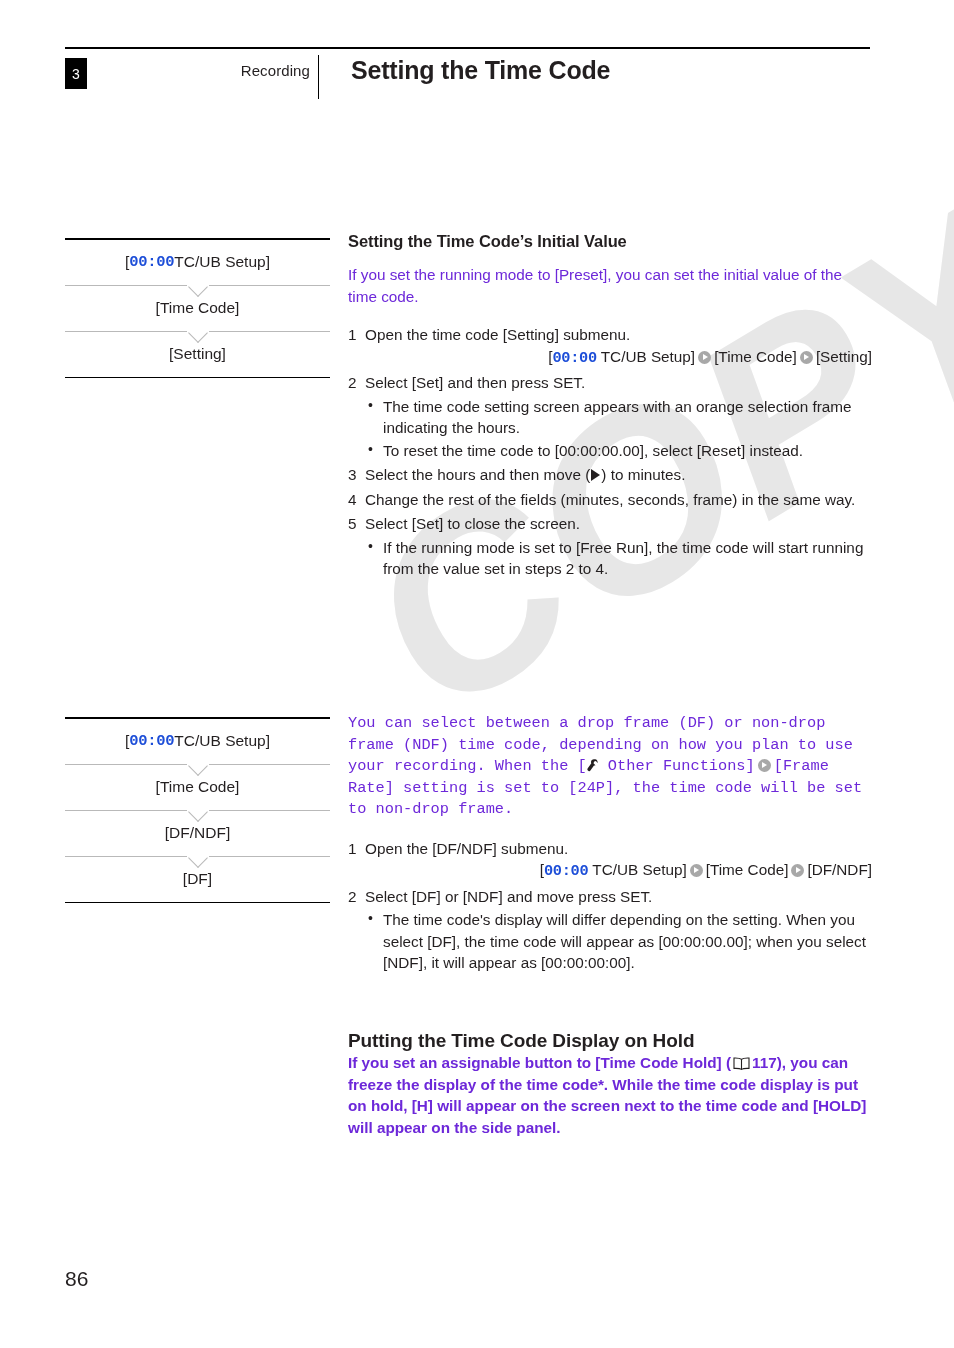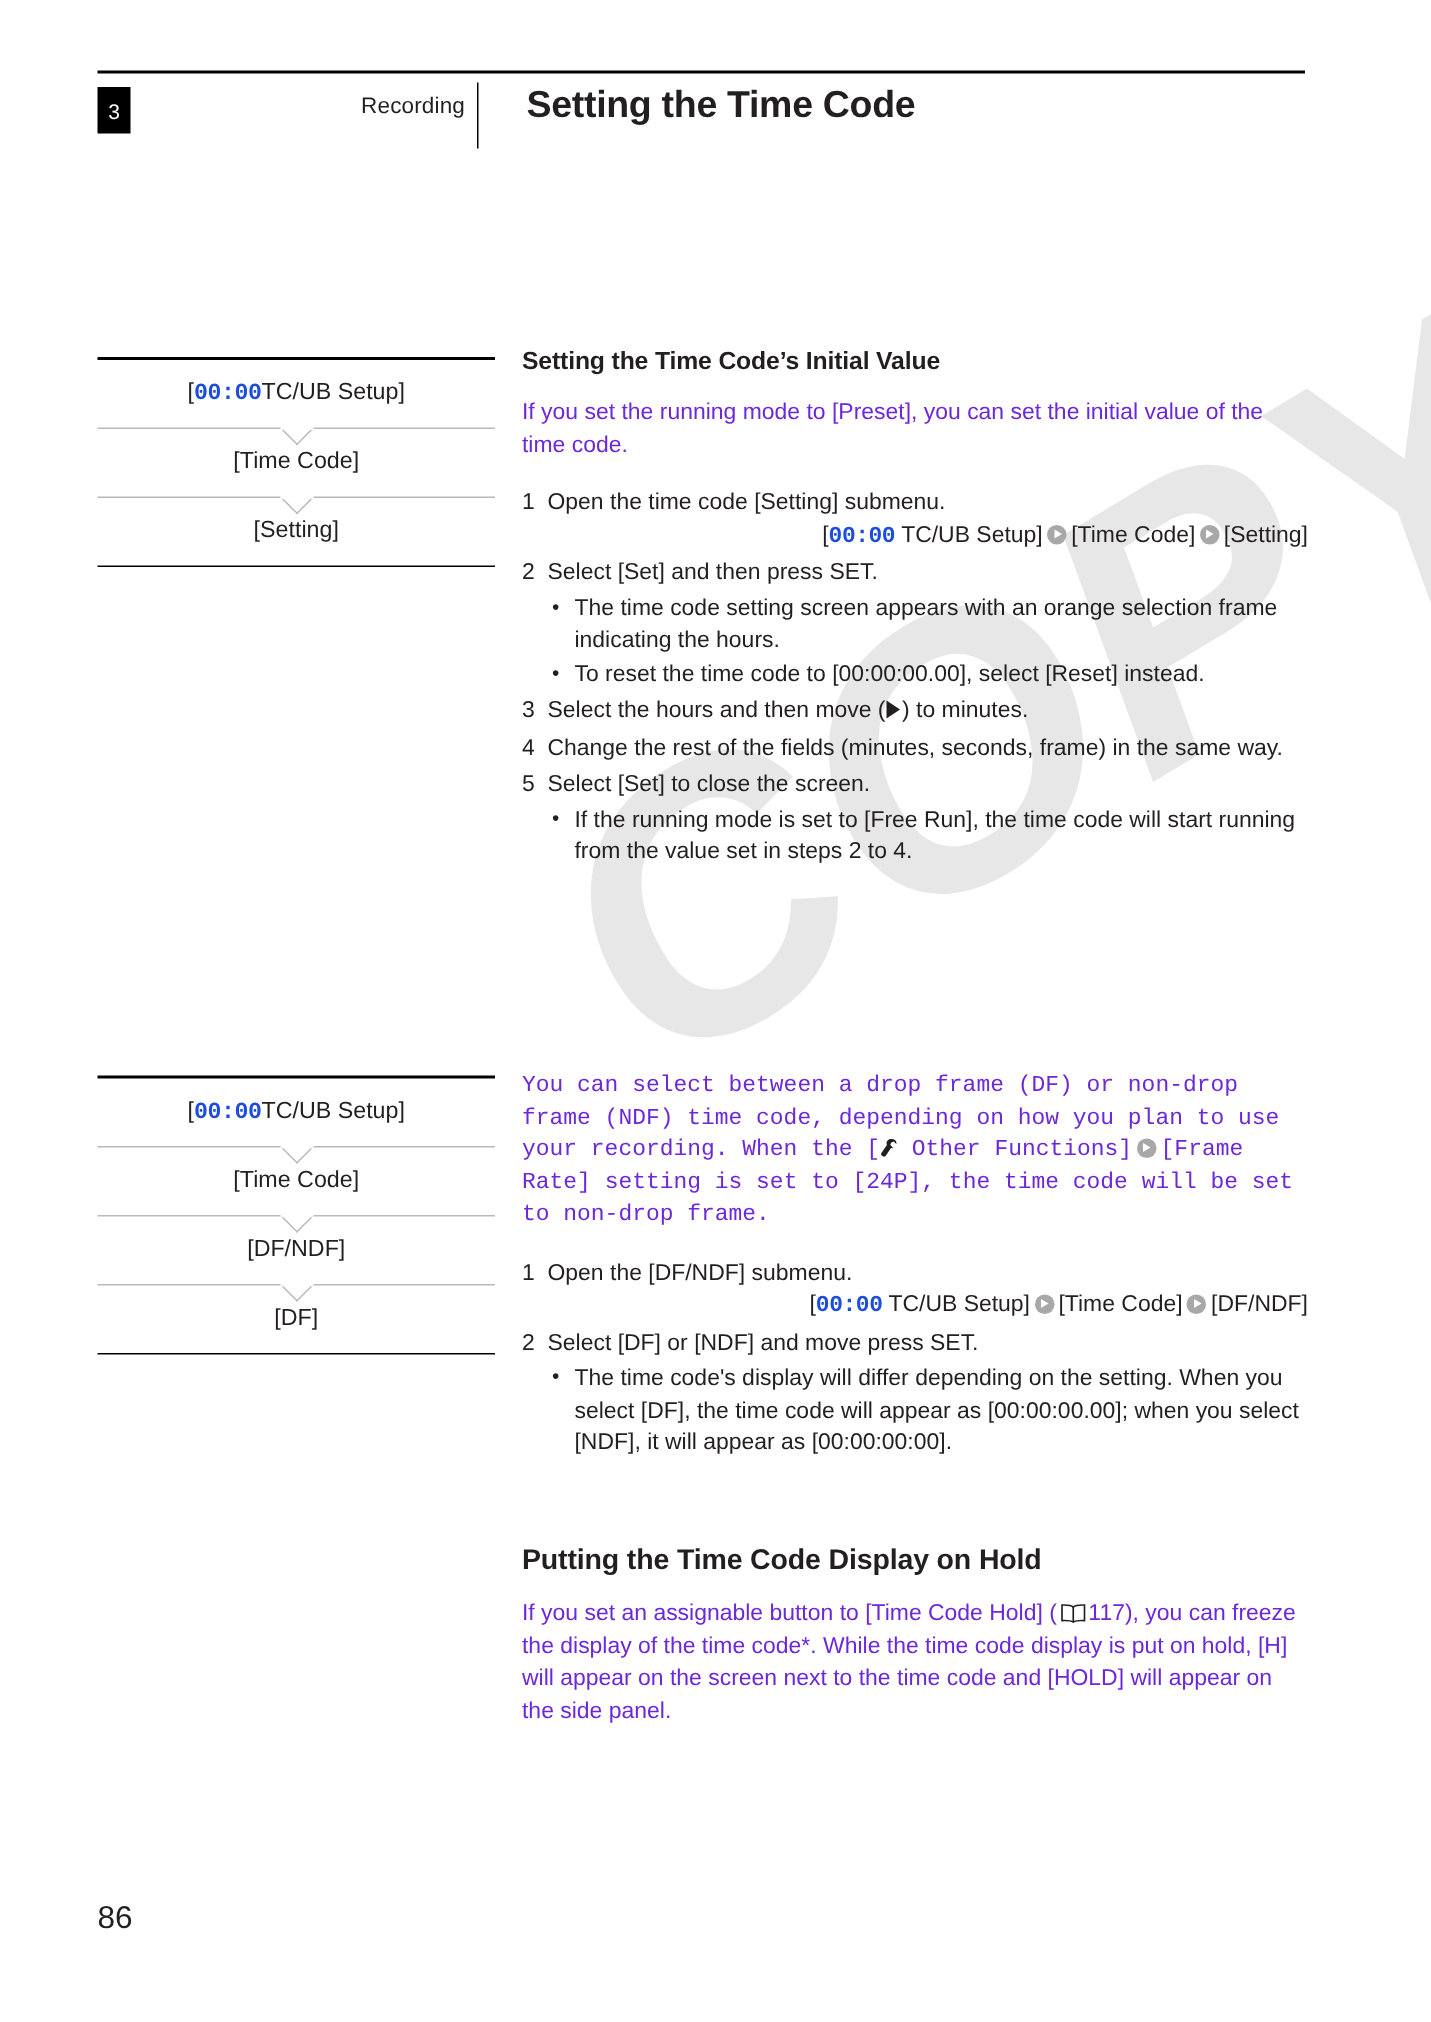--- a/index.html
+++ b/index.html
@@ -424,21 +424,21 @@
           <span>Select [DF] or [NDF] and move press SET.</span>
           <ul class="bullets">
             <li>The time code's display will differ depending on the setting. When you select [DF], the time code will appear as [00:00:00.00]; when you select [NDF], it will appear as [00:00:00:00].</li>
           </ul>
         </li>
       </ol>
     </div>
 
     <div class="block" style="top:1030px;">
       <h2 class="section-heading big">Putting the Time Code Display on Hold</h2>
-      <p class="para" style="margin-top:13px;"><span>If you set an assignable button to [Time Code Hold] (</span><span class="book-icon"><svg viewBox="0 0 17 13" xmlns="http://www.w3.org/2000/svg">
+      <p class="para" style="font-weight:bold;"><span>If you set an assignable button to [Time Code Hold] (</span><span class="book-icon"><svg viewBox="0 0 17 13" xmlns="http://www.w3.org/2000/svg">
               <path d="M8.5 2.4 C7.2 1.2 5.0 0.9 1.3 1.0 L1.0 1.0 L1.0 11.4 C4.8 11.2 7.1 11.5 8.5 12.4 C9.9 11.5 12.2 11.2 16.0 11.4 L16.0 1.0 L15.7 1.0 C12.0 0.9 9.8 1.2 8.5 2.4 Z" fill="none" stroke="#231f20" stroke-width="1.1"></path>
               <line x1="8.5" y1="2.4" x2="8.5" y2="12.4" stroke="#231f20" stroke-width="1.1"></line>
             </svg></span><span>117</span><span>), you can freeze the display of the time code*. While the time code display is put on hold, [H] will appear on the screen next to the time code and [HOLD] will appear on the side panel.</span></p>
     </div>
 
   </div>
 
   <div class="page-number">86</div>
 
 </div>

